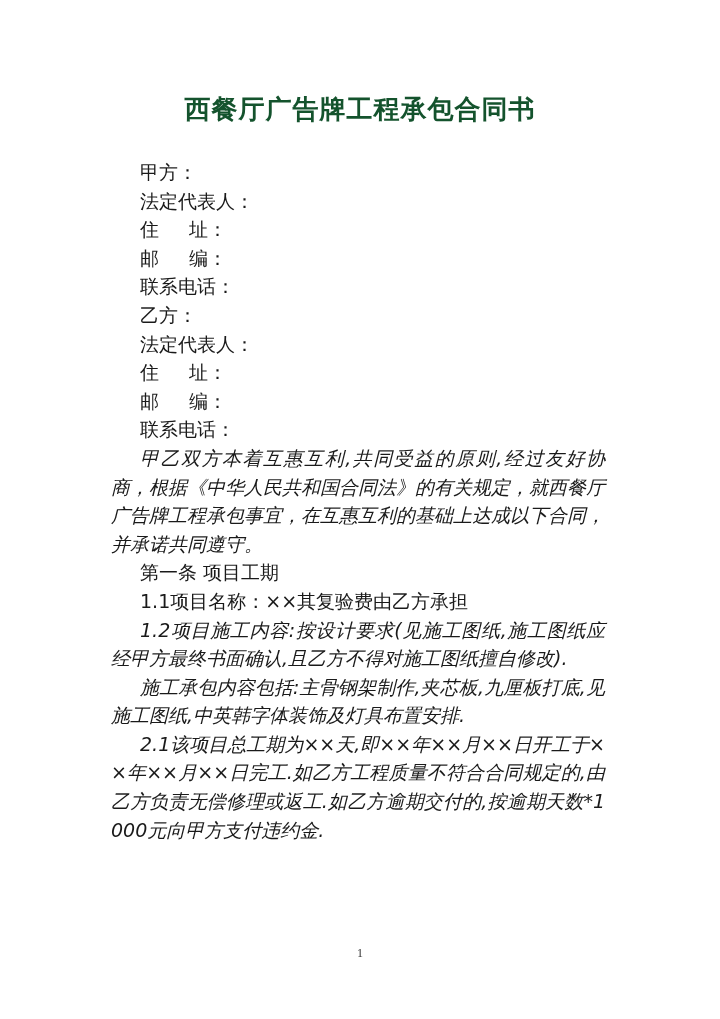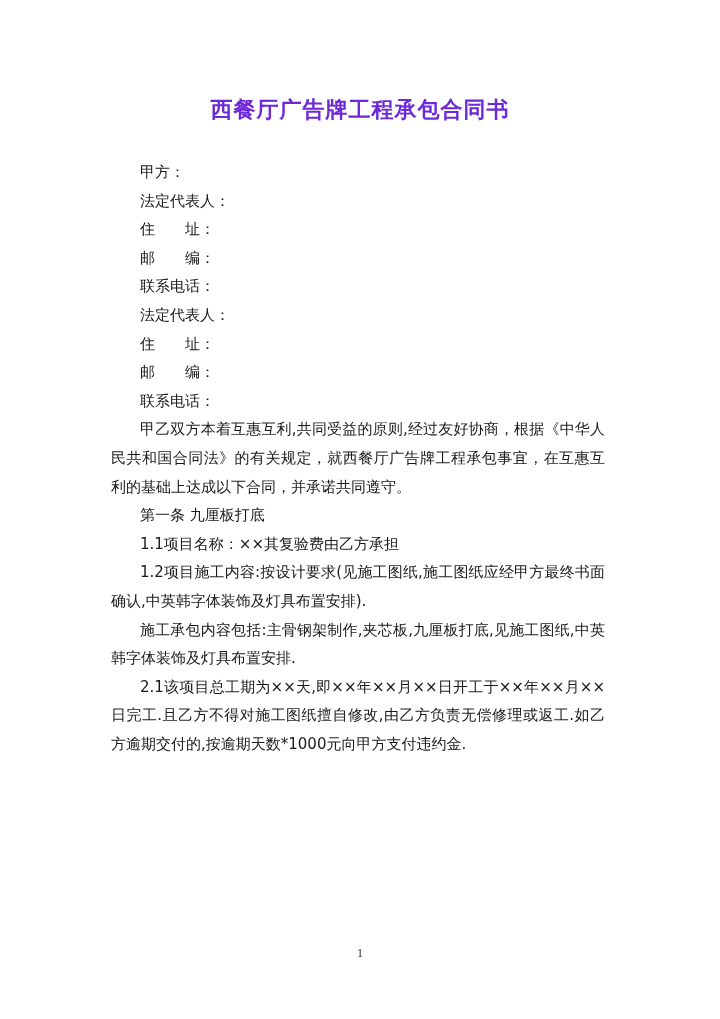--- a/index.html
+++ b/index.html
@@ -21,46 +21,47 @@
     height: 1019px;
     background: #ffffff;
   }
   .title {
     position: absolute;
     top: 94px;
     left: 0;
     width: 720px;
     text-align: center;
     font-family: "DejaVu Serif", "Liberation Serif", serif;
-    font-size: 22px;
+    font-size: 26px;
     font-weight: bold;
     letter-spacing: 1px;
-    color: #6d28d9;
+    color: #14532d;
     line-height: 30px;
   }
   .body {
     position: absolute;
     top: 158px;
     left: 111px;
     width: 494px;
     font-family: "DejaVu Sans", "Liberation Sans", sans-serif;
-    font-size: 15px;
+    font-size: 19px;
     line-height: 28.6px;
     color: #1a1a1a;
   }
   .line {
     white-space: nowrap;
     height: 28.6px;
   }
   .indent { padding-left: 29px; }
   .para {
     text-indent: 29px;
     text-align: justify;
     text-align-last: left;
     word-break: break-all;
+    font-style: italic;
   }
   .field-gap { display: inline-block; width: 30px; }
   .footer-page {
     position: absolute;
     top: 946px;
     left: 0;
     width: 720px;
     text-align: center;
     font-family: "Liberation Serif", serif;
     font-size: 12px;
@@ -73,29 +74,30 @@
 <div class="page">
   <div class="title">西餐厅广告牌工程承包合同书</div>
 
   <div class="body">
     <div class="line indent">甲方：</div>
     <div class="line indent">法定代表人：</div>
     <div class="line indent"><span>住</span><span class="field-gap"></span><span>址：</span></div>
     <div class="line indent"><span>邮</span><span class="field-gap"></span><span>编：</span></div>
     <div class="line indent">联系电话：</div>
 
+    <div class="line indent">乙方：</div>
     <div class="line indent">法定代表人：</div>
     <div class="line indent"><span>住</span><span class="field-gap"></span><span>址：</span></div>
     <div class="line indent"><span>邮</span><span class="field-gap"></span><span>编：</span></div>
     <div class="line indent">联系电话：</div>
 
     <div class="para">甲乙双方本着互惠互利,共同受益的原则,经过友好协商，根据《中华人民共和国合同法》的有关规定，就西餐厅广告牌工程承包事宜，在互惠互利的基础上达成以下合同，并承诺共同遵守。</div>
 
-    <div class="line indent">第一条 九厘板打底</div>
+    <div class="line indent">第一条 项目工期</div>
     <div class="line indent">1.1项目名称：××其复验费由乙方承担</div>
-    <div class="para">1.2项目施工内容:按设计要求(见施工图纸,施工图纸应经甲方最终书面确认,中英韩字体装饰及灯具布置安排).</div>
+    <div class="para">1.2项目施工内容:按设计要求(见施工图纸,施工图纸应经甲方最终书面确认,且乙方不得对施工图纸擅自修改).</div>
     <div class="para">施工承包内容包括:主骨钢架制作,夹芯板,九厘板打底,见施工图纸,中英韩字体装饰及灯具布置安排.</div>
 
-    <div class="para">2.1该项目总工期为××天,即××年××月××日开工于××年××月××日完工.且乙方不得对施工图纸擅自修改,由乙方负责无偿修理或返工.如乙方逾期交付的,按逾期天数*1000元向甲方支付违约金.</div>
+    <div class="para">2.1该项目总工期为××天,即××年××月××日开工于××年××月××日完工.如乙方工程质量不符合合同规定的,由乙方负责无偿修理或返工.如乙方逾期交付的,按逾期天数*1000元向甲方支付违约金.</div>
   </div>
 
   <div class="footer-page">1</div>
 </div>
 
 </body></html>

